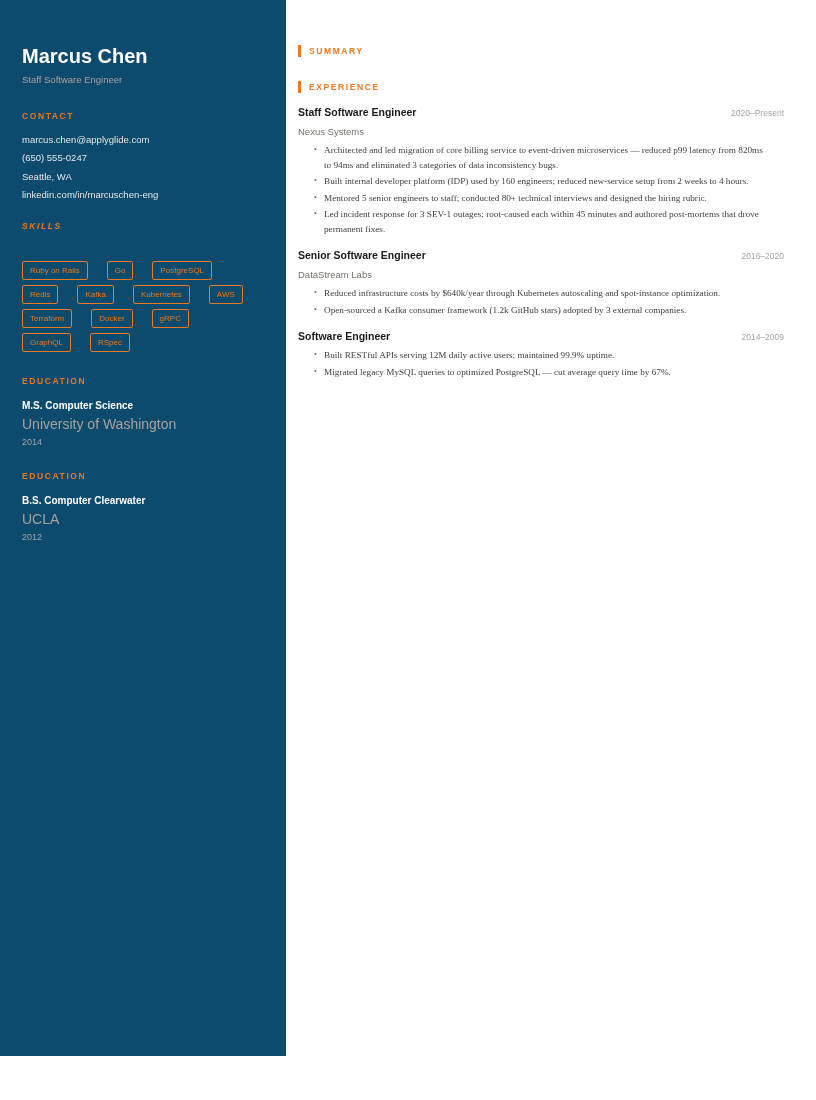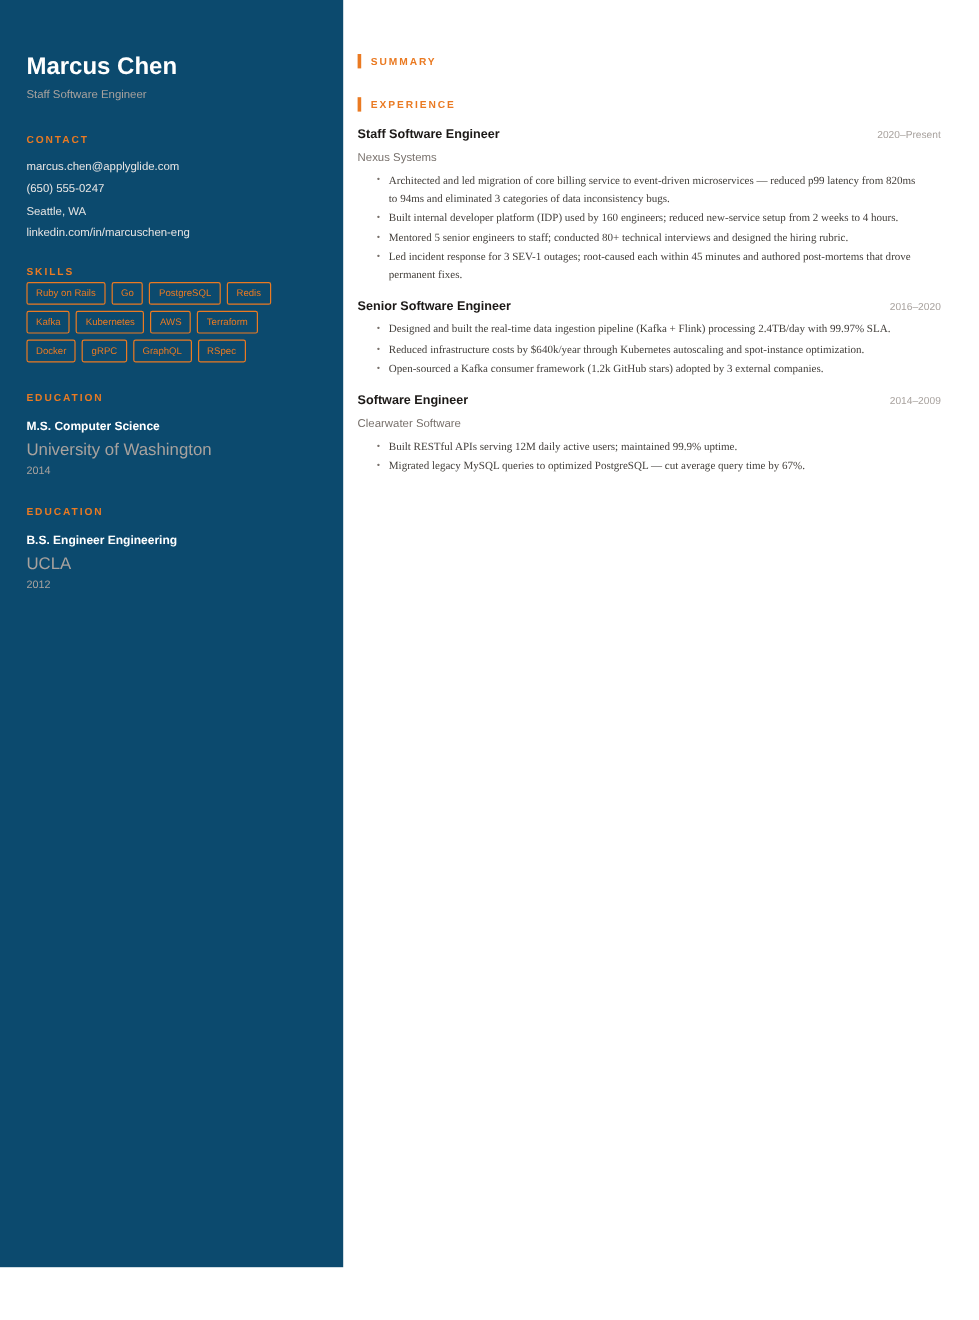--- a/index.html
+++ b/index.html
@@ -7,22 +7,22 @@
     body { font-family: "Liberation Sans", sans-serif; position: relative; overflow: hidden; }
     .page { position: absolute; left: 0; top: 0; width: 816px; height: 1056px; display: flex; }
     .sidebar { width: 286px; height: 1056px; background: #0c4a6e; padding: 44px 22px 0 22px; color: #e7e5e4; }
     .name { font-size: 20px; font-weight: bold; color: #ffffff; line-height: 24px; }
     .role { font-size: 9.5px; color: #a8a29e; margin-top: 6px; }
     .side-h { font-size: 8.5px; font-weight: bold; letter-spacing: 1.6px; color: #ea7a22; text-transform: uppercase; }
     .contact { margin-top: 26px; }
     .contact .side-h { margin-bottom: 13px; }
     .contact-line { font-size: 9.5px; color: #e7e5e4; line-height: 12px; margin-bottom: 6.3px; }
     .skills { margin-top: 20px; }
-    .skills .side-h { margin-bottom: 4px; }
-    .tags { display: flex; flex-wrap: wrap; gap: 5px 5px; width: 230px; }
+    .skills .side-h { margin-bottom: 30px; font-style: italic; }
+    .tags { display: flex; flex-wrap: wrap; gap: 5px 19px; width: 230px; }
     .tag { border: 1px solid #ea7a22; color: #ea7a22; font-size: 8px; padding: 4px 7px; border-radius: 2px; line-height: 9px; }
     .edu { margin-top: 24px; }
     .edu .side-h { margin-bottom: 14px; }
     .degree { font-size: 10px; font-weight: bold; color: #ffffff; }
     .school { font-size: 14px; color: #a8a29e; margin-top: 5px; }
     .year { font-size: 9px; color: #a8a29e; margin-top: 5px; }
     .edu2 { margin-top: 24px; }
     .main { flex: 1; padding: 45px 32px 0 12px; color: #44403c; }
     .sec-h { display: flex; align-items: center; font-size: 8.5px; font-weight: bold; letter-spacing: 1.6px; color: #ea7a22; }
     .sec-h .bar { width: 3px; height: 12px; background: #ea7a22; margin-right: 8px; }
@@ -73,21 +73,21 @@
 
     <section class="edu">
       <div class="side-h">EDUCATION</div>
       <div class="degree">M.S. Computer Science</div>
       <div class="school">University of Washington</div>
       <div class="year">2014</div>
     </section>
 
     <section class="edu edu2">
       <div class="side-h">EDUCATION</div>
-      <div class="degree">B.S. Engineer Engineering</div>
+      <div class="degree">B.S. Computer Clearwater</div>
       <div class="school">UCLA</div>
       <div class="year">2012</div>
     </section>
   </aside>
 
   <main class="main">
     <section>
       <div class="sec-h">
         <span class="bar"></span>
         <span>SUMMARY</span>
@@ -112,33 +112,32 @@
           <li>Mentored 5 senior engineers to staff; conducted 80+ technical interviews and designed the hiring rubric.</li>
           <li>Led incident response for 3 SEV-1 outages; root-caused each within 45 minutes and authored post-mortems that drove permanent fixes.</li>
         </ul>
       </div>
 
       <div class="job">
         <div class="job-head">
           <span class="job-title">Senior Software Engineer</span>
           <span class="job-dates">2016–2020</span>
         </div>
+        <div class="company">DataStream Labs</div>
         <ul class="bullets">
-          <li>Designed and built the real-time data ingestion pipeline (Kafka + Flink) processing 2.4TB/day with 99.97% SLA.</li>
           <li>Reduced infrastructure costs by $640k/year through Kubernetes autoscaling and spot-instance optimization.</li>
           <li>Open-sourced a Kafka consumer framework (1.2k GitHub stars) adopted by 3 external companies.</li>
         </ul>
       </div>
 
       <div class="job">
         <div class="job-head">
           <span class="job-title">Software Engineer</span>
           <span class="job-dates">2014–2009</span>
         </div>
-        <div class="company">Clearwater Software</div>
         <ul class="bullets">
           <li>Built RESTful APIs serving 12M daily active users; maintained 99.9% uptime.</li>
           <li>Migrated legacy MySQL queries to optimized PostgreSQL — cut average query time by 67%.</li>
         </ul>
       </div>
     </section>
   </main>
 </div>
 
 </body></html>

